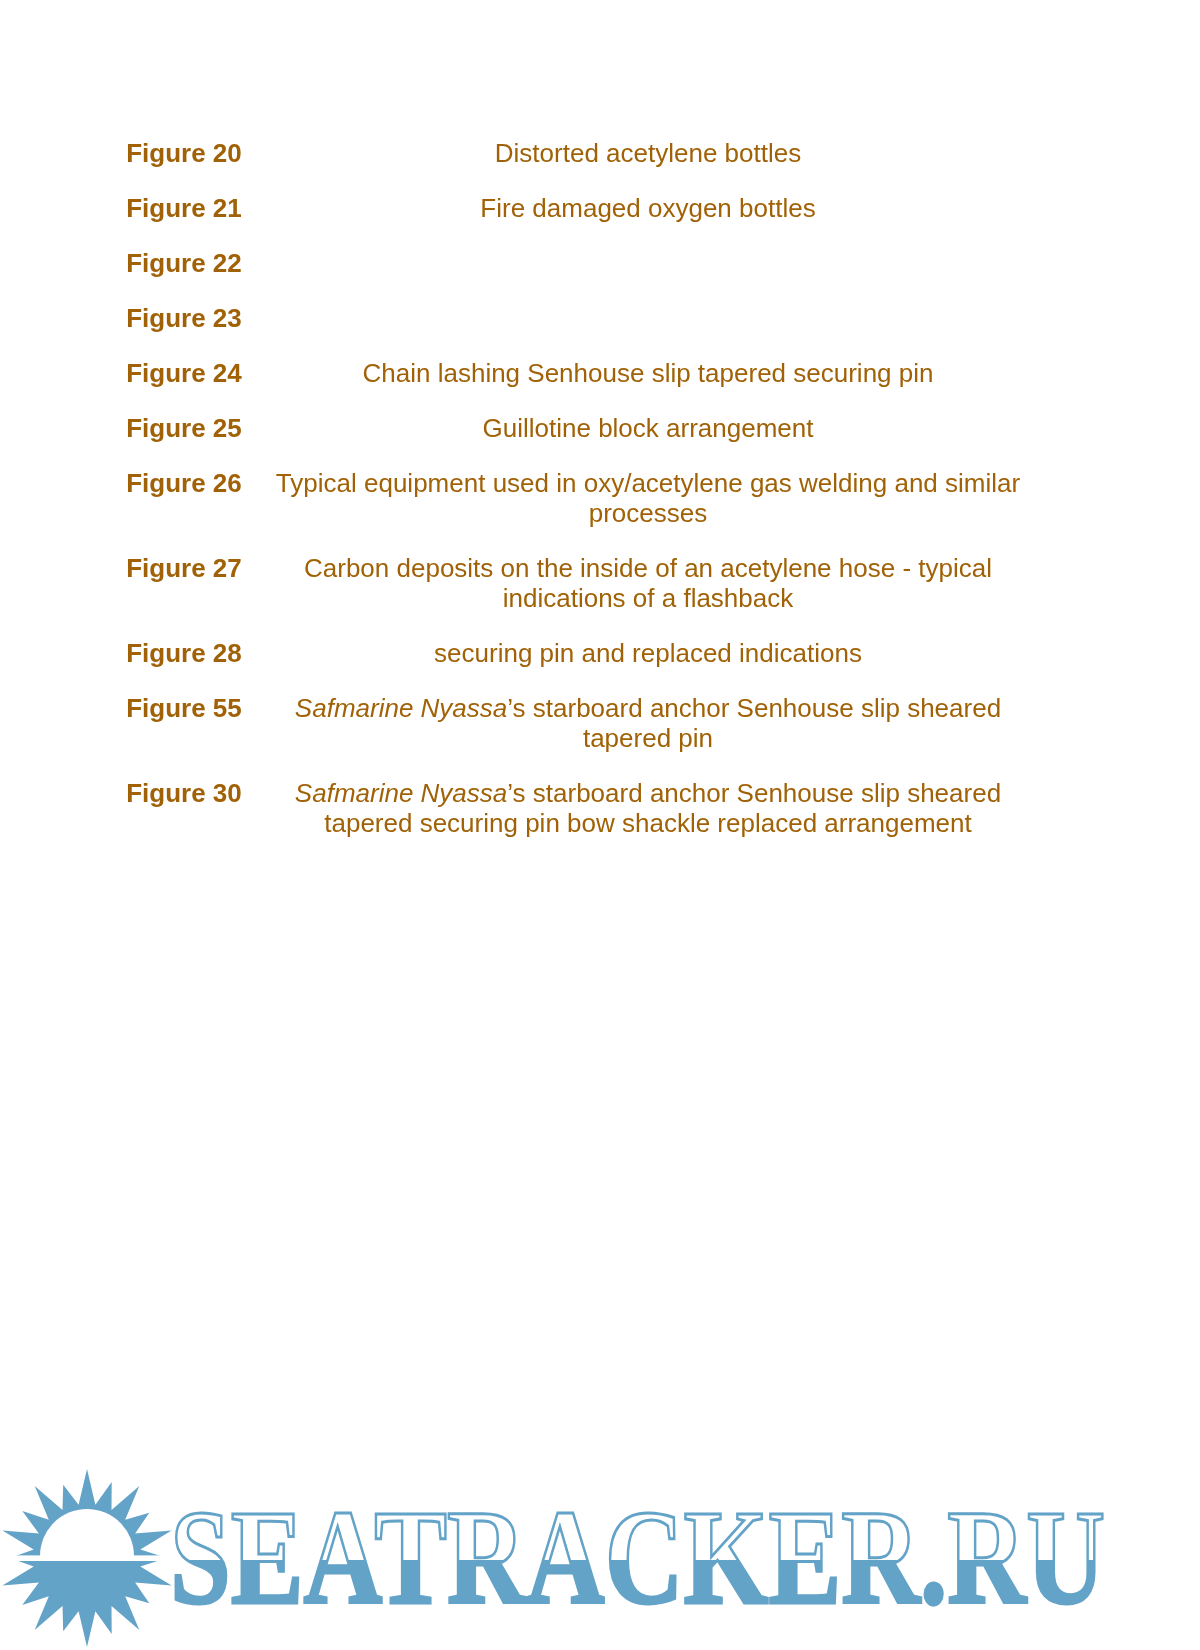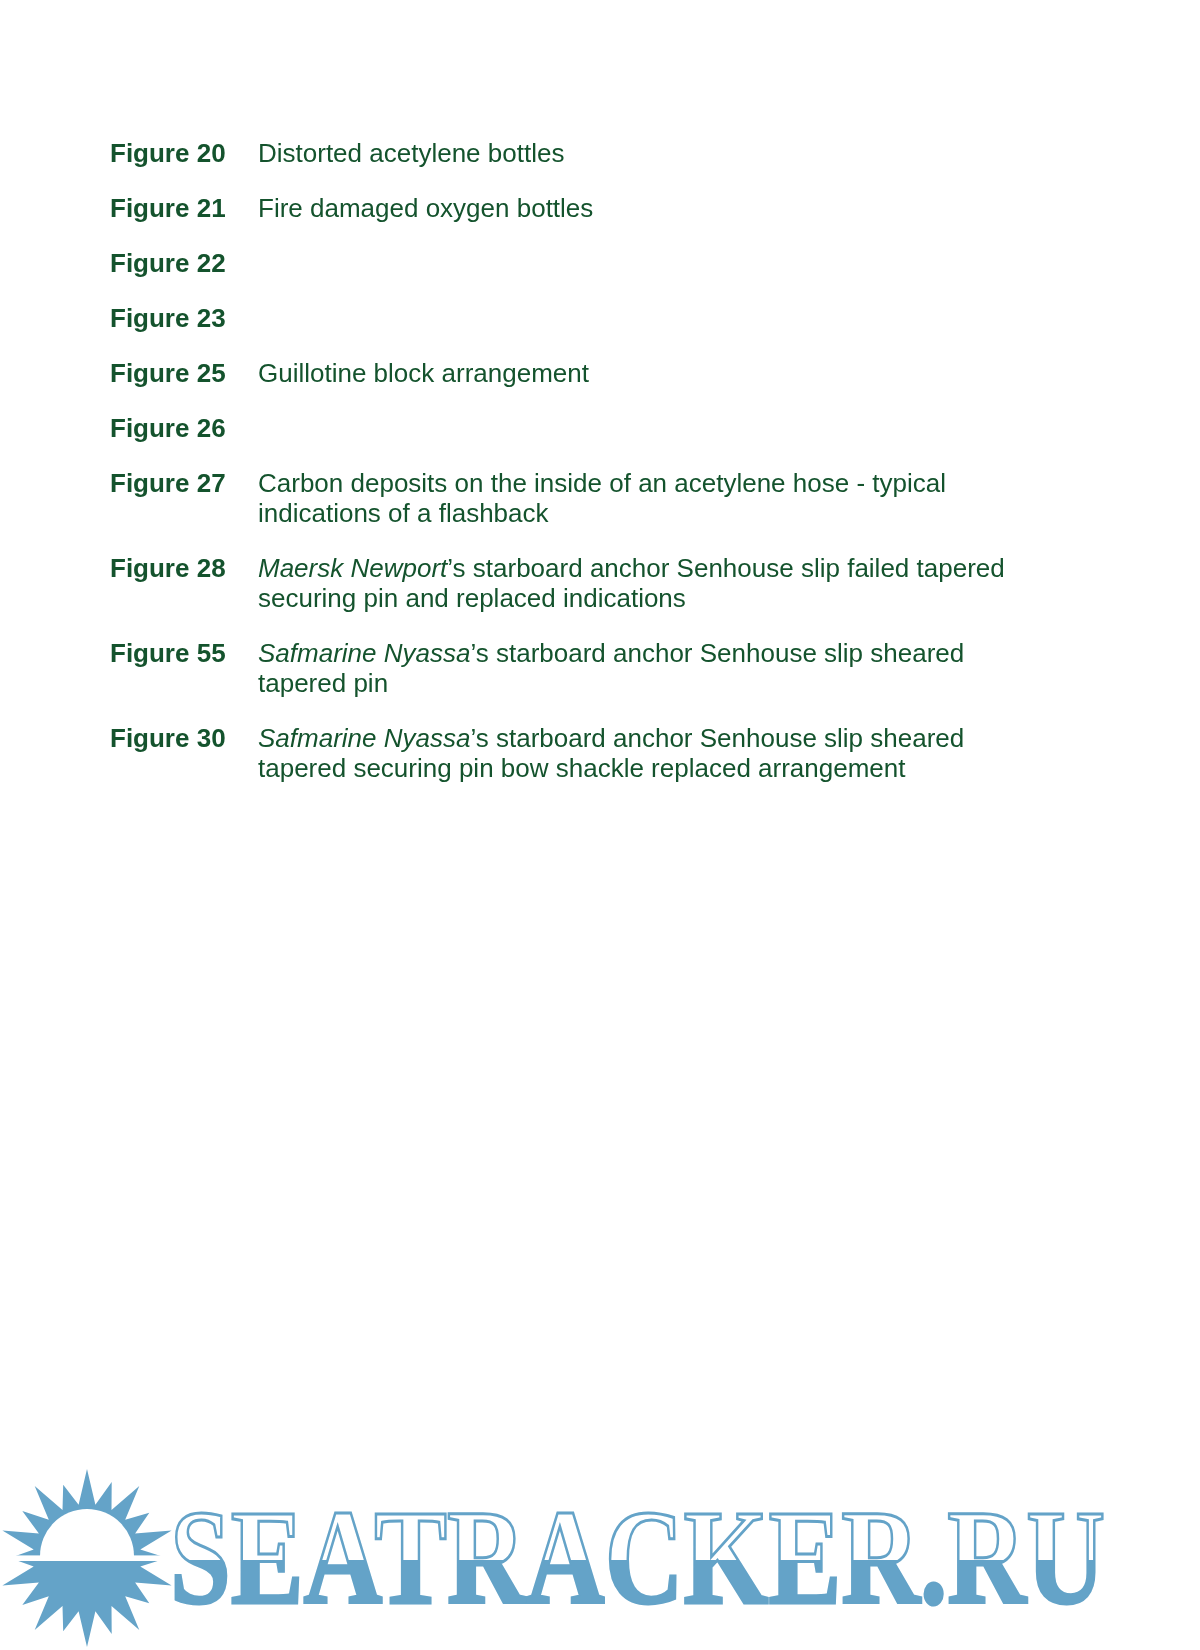--- a/index.html
+++ b/index.html
@@ -2,21 +2,22 @@
 <html><head>
 <meta charset="utf-8">
 <style>
   html,body{margin:0;padding:0;background:#ffffff;}
   .page{
     position:relative;
     width:1200px;height:1650px;
     background:#ffffff;
     overflow:hidden;
     font-family:"Liberation Sans", sans-serif;
-    color:#14532d;
+    color:#a16207;
+    text-align:center;
   }
   .figlist{
     position:absolute;
     left:110px;
     top:138px;
     width:940px;
   }
   .figrow{
     display:flex;
     align-items:flex-start;
@@ -62,39 +63,48 @@
           <div class="capline"><span>Fire damaged oxygen bottles</span></div>
         </div>
       </div>
       <div class="figrow">
         <div class="figlabel">Figure 22</div>
       </div>
       <div class="figrow">
         <div class="figlabel">Figure 23</div>
       </div>
       <div class="figrow">
+        <div class="figlabel">Figure 24</div>
+        <div class="figcaption">
+          <div class="capline"><span>Chain lashing Senhouse slip tapered securing pin</span></div>
+        </div>
+      </div>
+      <div class="figrow">
         <div class="figlabel">Figure 25</div>
         <div class="figcaption">
           <div class="capline"><span>Guillotine block arrangement</span></div>
         </div>
       </div>
       <div class="figrow">
         <div class="figlabel">Figure 26</div>
+        <div class="figcaption">
+          <div class="capline"><span>Typical equipment used in oxy/acetylene gas welding and similar</span></div>
+          <div class="capline"><span>processes</span></div>
+        </div>
       </div>
       <div class="figrow">
         <div class="figlabel">Figure 27</div>
         <div class="figcaption">
           <div class="capline"><span>Carbon deposits on the inside of an acetylene hose - typical</span></div>
           <div class="capline"><span>indications of a flashback</span></div>
         </div>
       </div>
       <div class="figrow">
         <div class="figlabel">Figure 28</div>
         <div class="figcaption">
-          <div class="capline"><i>Maersk Newport</i><span>’s starboard anchor Senhouse slip failed tapered</span></div>
           <div class="capline"><span>securing pin and replaced indications</span></div>
         </div>
       </div>
       <div class="figrow">
         <div class="figlabel">Figure 55</div>
         <div class="figcaption">
           <div class="capline"><i>Safmarine Nyassa</i><span>’s starboard anchor Senhouse slip sheared</span></div>
           <div class="capline"><span>tapered pin</span></div>
         </div>
       </div>

